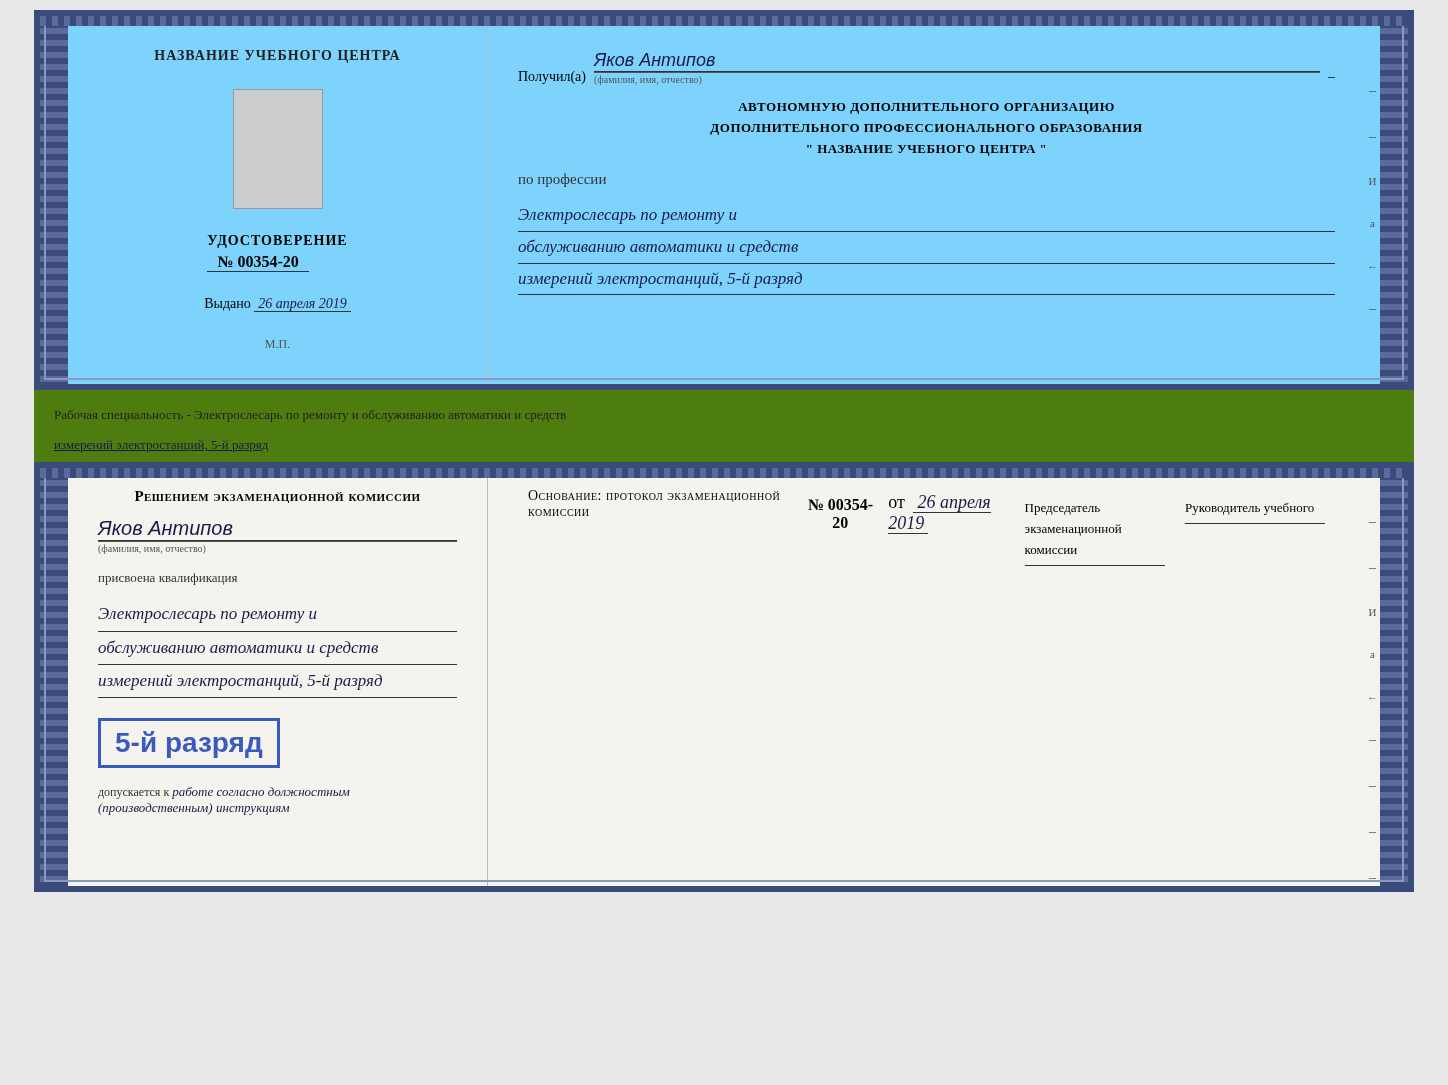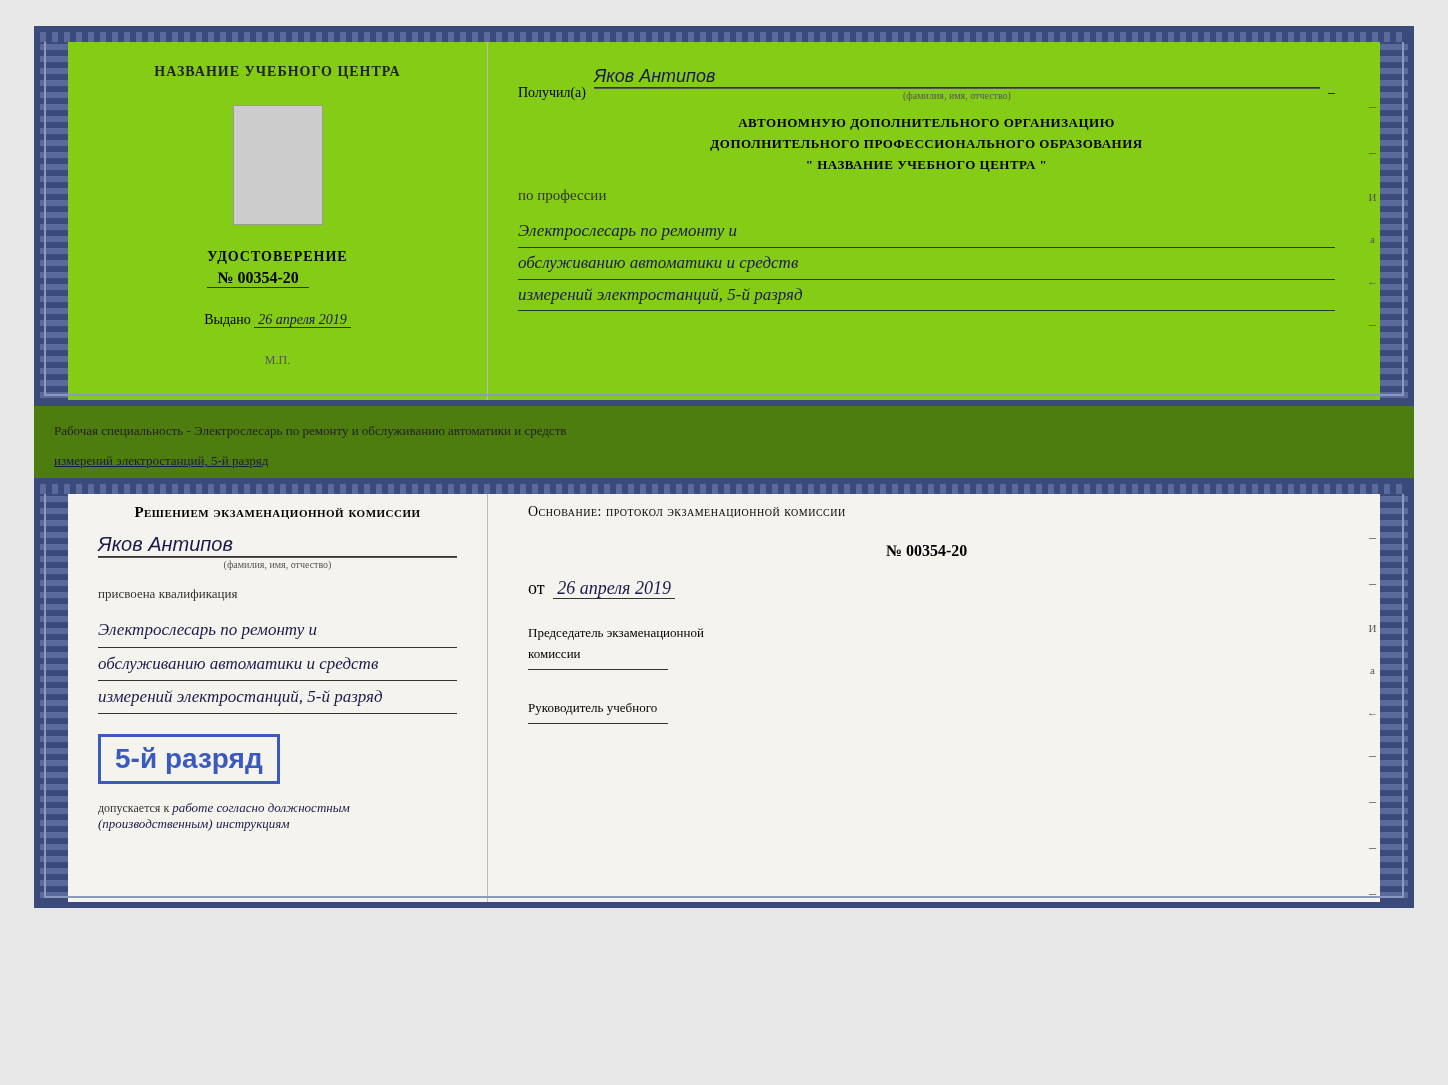--- a/index.html
+++ b/index.html
@@ -19,24 +19,23 @@
       display: flex;
       flex-direction: column;
       gap: 0;
     }
 
     
     .top-doc {
       display: flex;
       width: 100%;
       border: 6px solid #3a4a7a;
-      background: #84cc16;
+      background: #7dd3fc;
       min-height: 380px;
       position: relative;
-      margin-top: 16px;
     }
 
     .top-doc::before {
       content: '';
       position: absolute;
       top: 4px; left: 4px; right: 4px; bottom: 4px;
       border: 2px solid #8a9abf;
       pointer-events: none;
     }
 
@@ -205,21 +204,21 @@
       border-right: 1px solid #bbb;
       display: flex;
       flex-direction: column;
       gap: 12px;
     }
 
     .bottom-right-panel {
       flex: 1;
       padding: 20px 40px;
       display: flex;
-      flex-direction: column;
+      flex-direction: row;
       gap: 14px;
     }
 
     .commission-title {
       font-size: 15px;
       font-weight: bold;
       letter-spacing: 0.5px;
       text-align: center;
       font-variant: small-caps;
     }
@@ -317,21 +316,20 @@
         90deg,
         #5a6a9a 0px, #5a6a9a 6px,
         #3a4a7a 6px, #3a4a7a 12px
       );
       width: 100%;
     }
 
     .fio-sublabel {
       font-size: 10px;
       color: #555;
-      text-align: center;
       border-top: 1px solid #555;
       padding-top: 1px;
       margin-top: 0;
     }
 
     .name-underline-wrapper {
       display: flex;
       flex-direction: column;
     }
 

